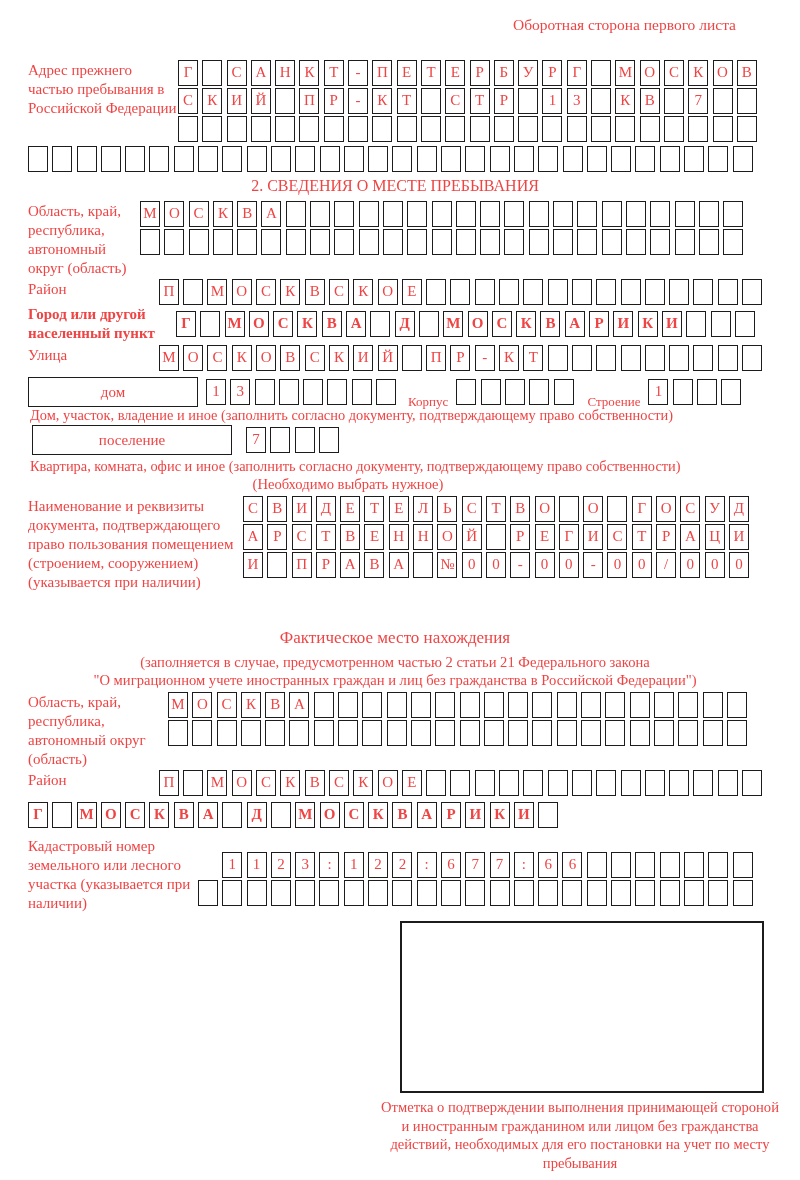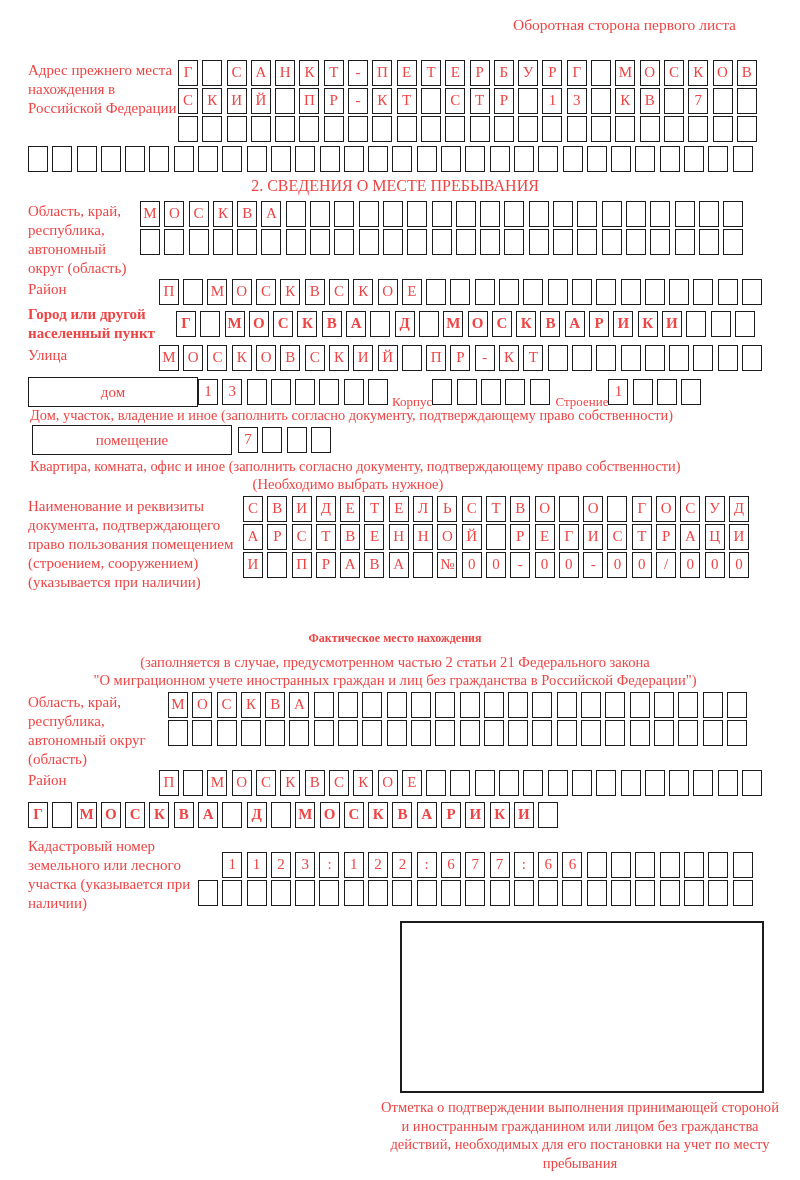--- a/index.html
+++ b/index.html
@@ -38,38 +38,38 @@
     text-align:center;font-size:14.6px;height:18px;line-height:18px;
   }
   .h2{
     text-align:center;font-weight:normal;font-size:16px;
     height:20px;line-height:20px;margin:3px 0 4px 0;
   }
   .caption{
     font-size:14.4px;line-height:16px;height:17px;padding-left:2px;
   }
   
-  .houseline{display:flex;align-items:center;height:30px;margin-top:5px;}
+  .houseline{display:flex;align-items:center;height:30px;margin-top:5px;gap:8px;}
   .namebox{
     box-sizing:border-box;border:1.7px solid #1c1c1c;height:30px;
     display:flex;align-items:center;justify-content:center;
     font-size:15px;background:#fff;
   }
   .dombox{width:170px;}
   .kvbox{width:200px;margin-left:4px;}
   .inline-lbl{font-size:13px;white-space:nowrap;margin-top:19px;}
   .checkline{display:flex;align-items:center;height:30px;margin-top:4px;font-size:15.5px;}
   .chk{
     box-sizing:border-box;width:24px;height:28px;border:1.7px solid #1c1c1c;
     display:inline-flex;align-items:center;justify-content:center;
     font-size:15px;margin:0 10px 0 8px;background:#fff;flex:0 0 24px;
   }
   .selnote{width:640px;text-align:center;font-size:14.6px;height:18px;line-height:18px;}
   .titlebold{
-    text-align:center;font-weight:bold;font-size:12px;
+    text-align:center;font-weight:normal;font-size:17px;
     height:20px;line-height:20px;
   }
   .stampbox{
     box-sizing:border-box;
     margin:8px 0 0 372px;
     width:364px;height:172px;
     border:2px solid #1c1c1c;background:#fff;
   }
   .stampcap{
     margin-left:352px;width:400px;
@@ -78,21 +78,21 @@
   .mt2{margin-top:2px;}
 </style>
 </head>
 <body>
 
 <div id="page">
 
   <div class="hdr">Оборотная сторона первого листа</div>
 
   <div class="grp" style="margin-top:23px;">
-    <div class="lbl" style="max-width:150px;">Адрес прежнего места нахождения в Российской Федерации</div>
+    <div class="lbl" style="max-width:150px;">Адрес прежнего частью пребывания в Российской Федерации</div>
     <div class="cellcol">
       <div class="cells">
           <span class="cell">Г</span>
           <span class="cell"></span>
           <span class="cell">С</span>
           <span class="cell">А</span>
           <span class="cell">Н</span>
           <span class="cell">К</span>
           <span class="cell">Т</span>
           <span class="cell">-</span>
@@ -378,21 +378,21 @@
     <div class="cells">
         <span class="cell">1</span>
         <span class="cell"></span>
         <span class="cell"></span>
         <span class="cell"></span>
       </div>
   </div>
   <div class="caption">Дом, участок, владение и иное (заполнить согласно документу, подтверждающему право собственности)</div>
 
   <div class="houseline" style="margin-top:1px;">
-    <div class="namebox kvbox">помещение</div>
+    <div class="namebox kvbox">поселение</div>
     <div class="cells" style="margin-left:6px;">
         <span class="cell">7</span>
         <span class="cell"></span>
         <span class="cell"></span>
         <span class="cell"></span>
       </div>
   </div>
   <div class="caption" style="margin-top:3px;">Квартира, комната, офис и иное (заполнить согласно документу, подтверждающему право собственности)</div>
 
   <div class="selnote">(Необходимо выбрать нужное)</div>

